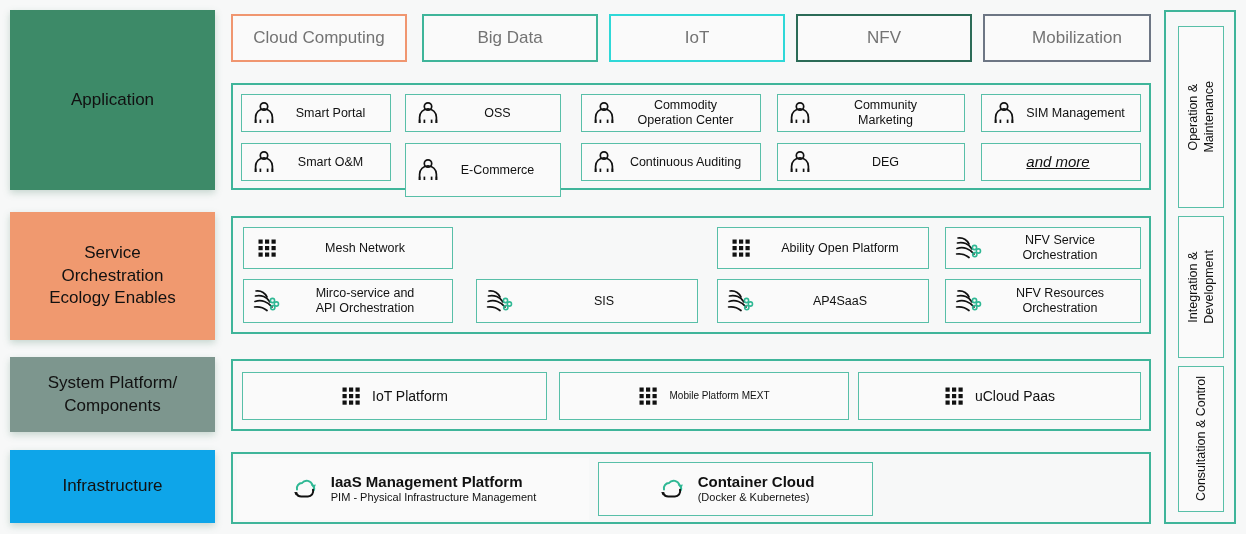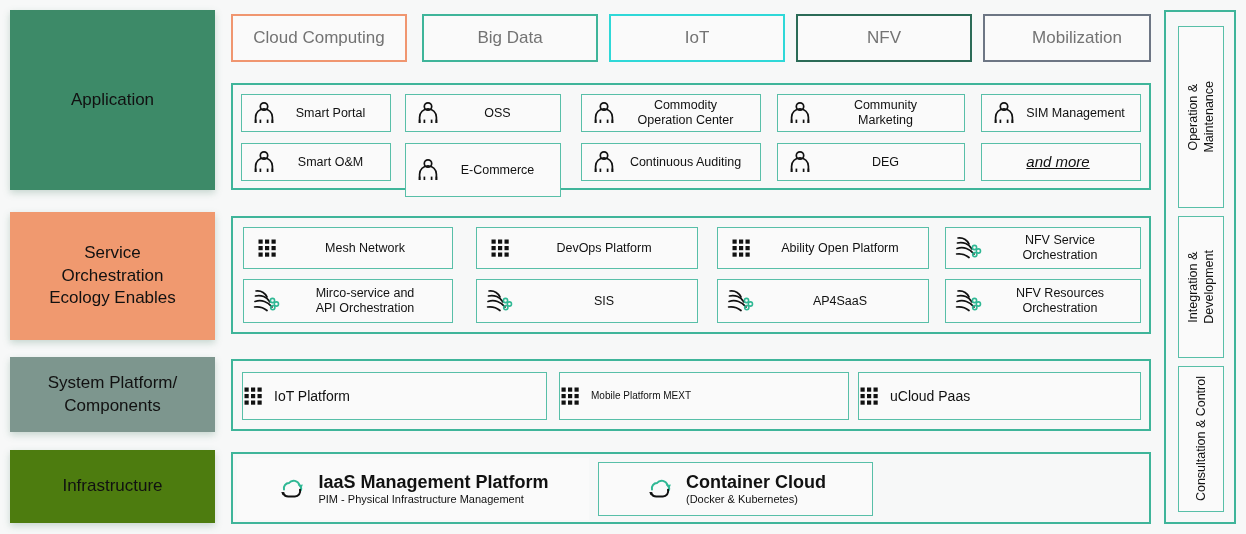--- a/index.html
+++ b/index.html
@@ -18,21 +18,21 @@
     display:flex;align-items:center;justify-content:center;
     text-align:center;
     color:#111;
     font-size:17px;
     line-height:1.32;
     box-shadow:0 3px 7px rgba(90,140,115,.30);
   }
   .lbl-app{top:10px;height:180px;width:205px;background:#3d8a68;}
   .lbl-svc{top:212px;height:128px;width:205px;background:#f0996f;}
   .lbl-sys{top:357px;height:75px;width:205px;background:#7d968e;}
-  .lbl-inf{top:450px;height:73px;width:205px;background:#4d7c0f;}
+  .lbl-inf{top:450px;height:73px;width:205px;background:#0ea5e9;}
 
   
   .group{
     position:absolute;
     border:2px solid #3fb59a;
     background:#f7f8f8;
     box-sizing:border-box;
   }
 
   
@@ -61,26 +61,26 @@
   .icon{flex:0 0 auto;display:flex;align-items:center;justify-content:center;}
   .icon svg{display:block;}
 
   
   .tile.app .icon{width:26px;margin-left:9px;}
   .tile.app .tlabel{margin-right:6px;}
 
   .tile.svc .icon{width:30px;margin-left:8px;}
   .tile.svc .tlabel{margin-right:4px;}
 
-  .tile.sys .tlabel{display:flex;align-items:center;gap:11px;}
+  .tile.sys .tlabel{display:flex;align-items:center;justify-content:center;gap:11px;}
 
   .tile.inf{border:1.4px solid #58bfa8;}
   .tile.inf .inner{display:flex;align-items:center;gap:11px;margin:0 auto;}
   .tile.inf .txtwrap{display:flex;flex-direction:column;justify-content:center;}
-  .tile.inf .t1{font-size:18px;font-weight:bold;color:#111;line-height:1.2;}
+  .tile.inf .t1{font-size:15px;font-weight:bold;color:#111;line-height:1.2;}
   .tile.inf .t2{font-size:11px;color:#111;line-height:1.2;}
   .tile.inf.plain .t1{font-weight:bold;}
 
   .andmore{font-style:italic;text-decoration:underline;font-size:15px;}
 
   
   .rail-outer{
     position:absolute;left:1164px;top:10px;width:72px;height:514px;
     border:2px solid #3fb59a;background:#f7f8f8;box-sizing:border-box;
   }
@@ -270,36 +270,20 @@
             <rect x="14.5" y="1.5" width="4.2" height="4.2" fill="#111"></rect>
             <rect x="1.5" y="8" width="4.2" height="4.2" fill="#111"></rect>
             <rect x="8" y="8" width="4.2" height="4.2" fill="#111"></rect>
             <rect x="14.5" y="8" width="4.2" height="4.2" fill="#111"></rect>
             <rect x="1.5" y="14.5" width="4.2" height="4.2" fill="#111"></rect>
             <rect x="8" y="14.5" width="4.2" height="4.2" fill="#111"></rect>
             <rect x="14.5" y="14.5" width="4.2" height="4.2" fill="#111"></rect>
           </svg>
         </span>
       <span class="tlabel">Mesh Network</span>
-    </div>
-    <div class="tile svc" style="left:243px;top:9px;width:222px;height:42px;">
-      <span class="icon">
-          <svg width="20" height="20" viewBox="0 0 20 20">
-            <rect x="1.5" y="1.5" width="4.2" height="4.2" fill="#111"></rect>
-            <rect x="8" y="1.5" width="4.2" height="4.2" fill="#111"></rect>
-            <rect x="14.5" y="1.5" width="4.2" height="4.2" fill="#111"></rect>
-            <rect x="1.5" y="8" width="4.2" height="4.2" fill="#111"></rect>
-            <rect x="8" y="8" width="4.2" height="4.2" fill="#111"></rect>
-            <rect x="14.5" y="8" width="4.2" height="4.2" fill="#111"></rect>
-            <rect x="1.5" y="14.5" width="4.2" height="4.2" fill="#111"></rect>
-            <rect x="8" y="14.5" width="4.2" height="4.2" fill="#111"></rect>
-            <rect x="14.5" y="14.5" width="4.2" height="4.2" fill="#111"></rect>
-          </svg>
-        </span>
-      <span class="tlabel">DevOps Platform</span>
     </div>
     <div class="tile svc" style="left:484px;top:9px;width:212px;height:42px;">
       <span class="icon">
           <svg width="20" height="20" viewBox="0 0 20 20">
             <rect x="1.5" y="1.5" width="4.2" height="4.2" fill="#111"></rect>
             <rect x="8" y="1.5" width="4.2" height="4.2" fill="#111"></rect>
             <rect x="14.5" y="1.5" width="4.2" height="4.2" fill="#111"></rect>
             <rect x="1.5" y="8" width="4.2" height="4.2" fill="#111"></rect>
             <rect x="8" y="8" width="4.2" height="4.2" fill="#111"></rect>
             <rect x="14.5" y="8" width="4.2" height="4.2" fill="#111"></rect>

